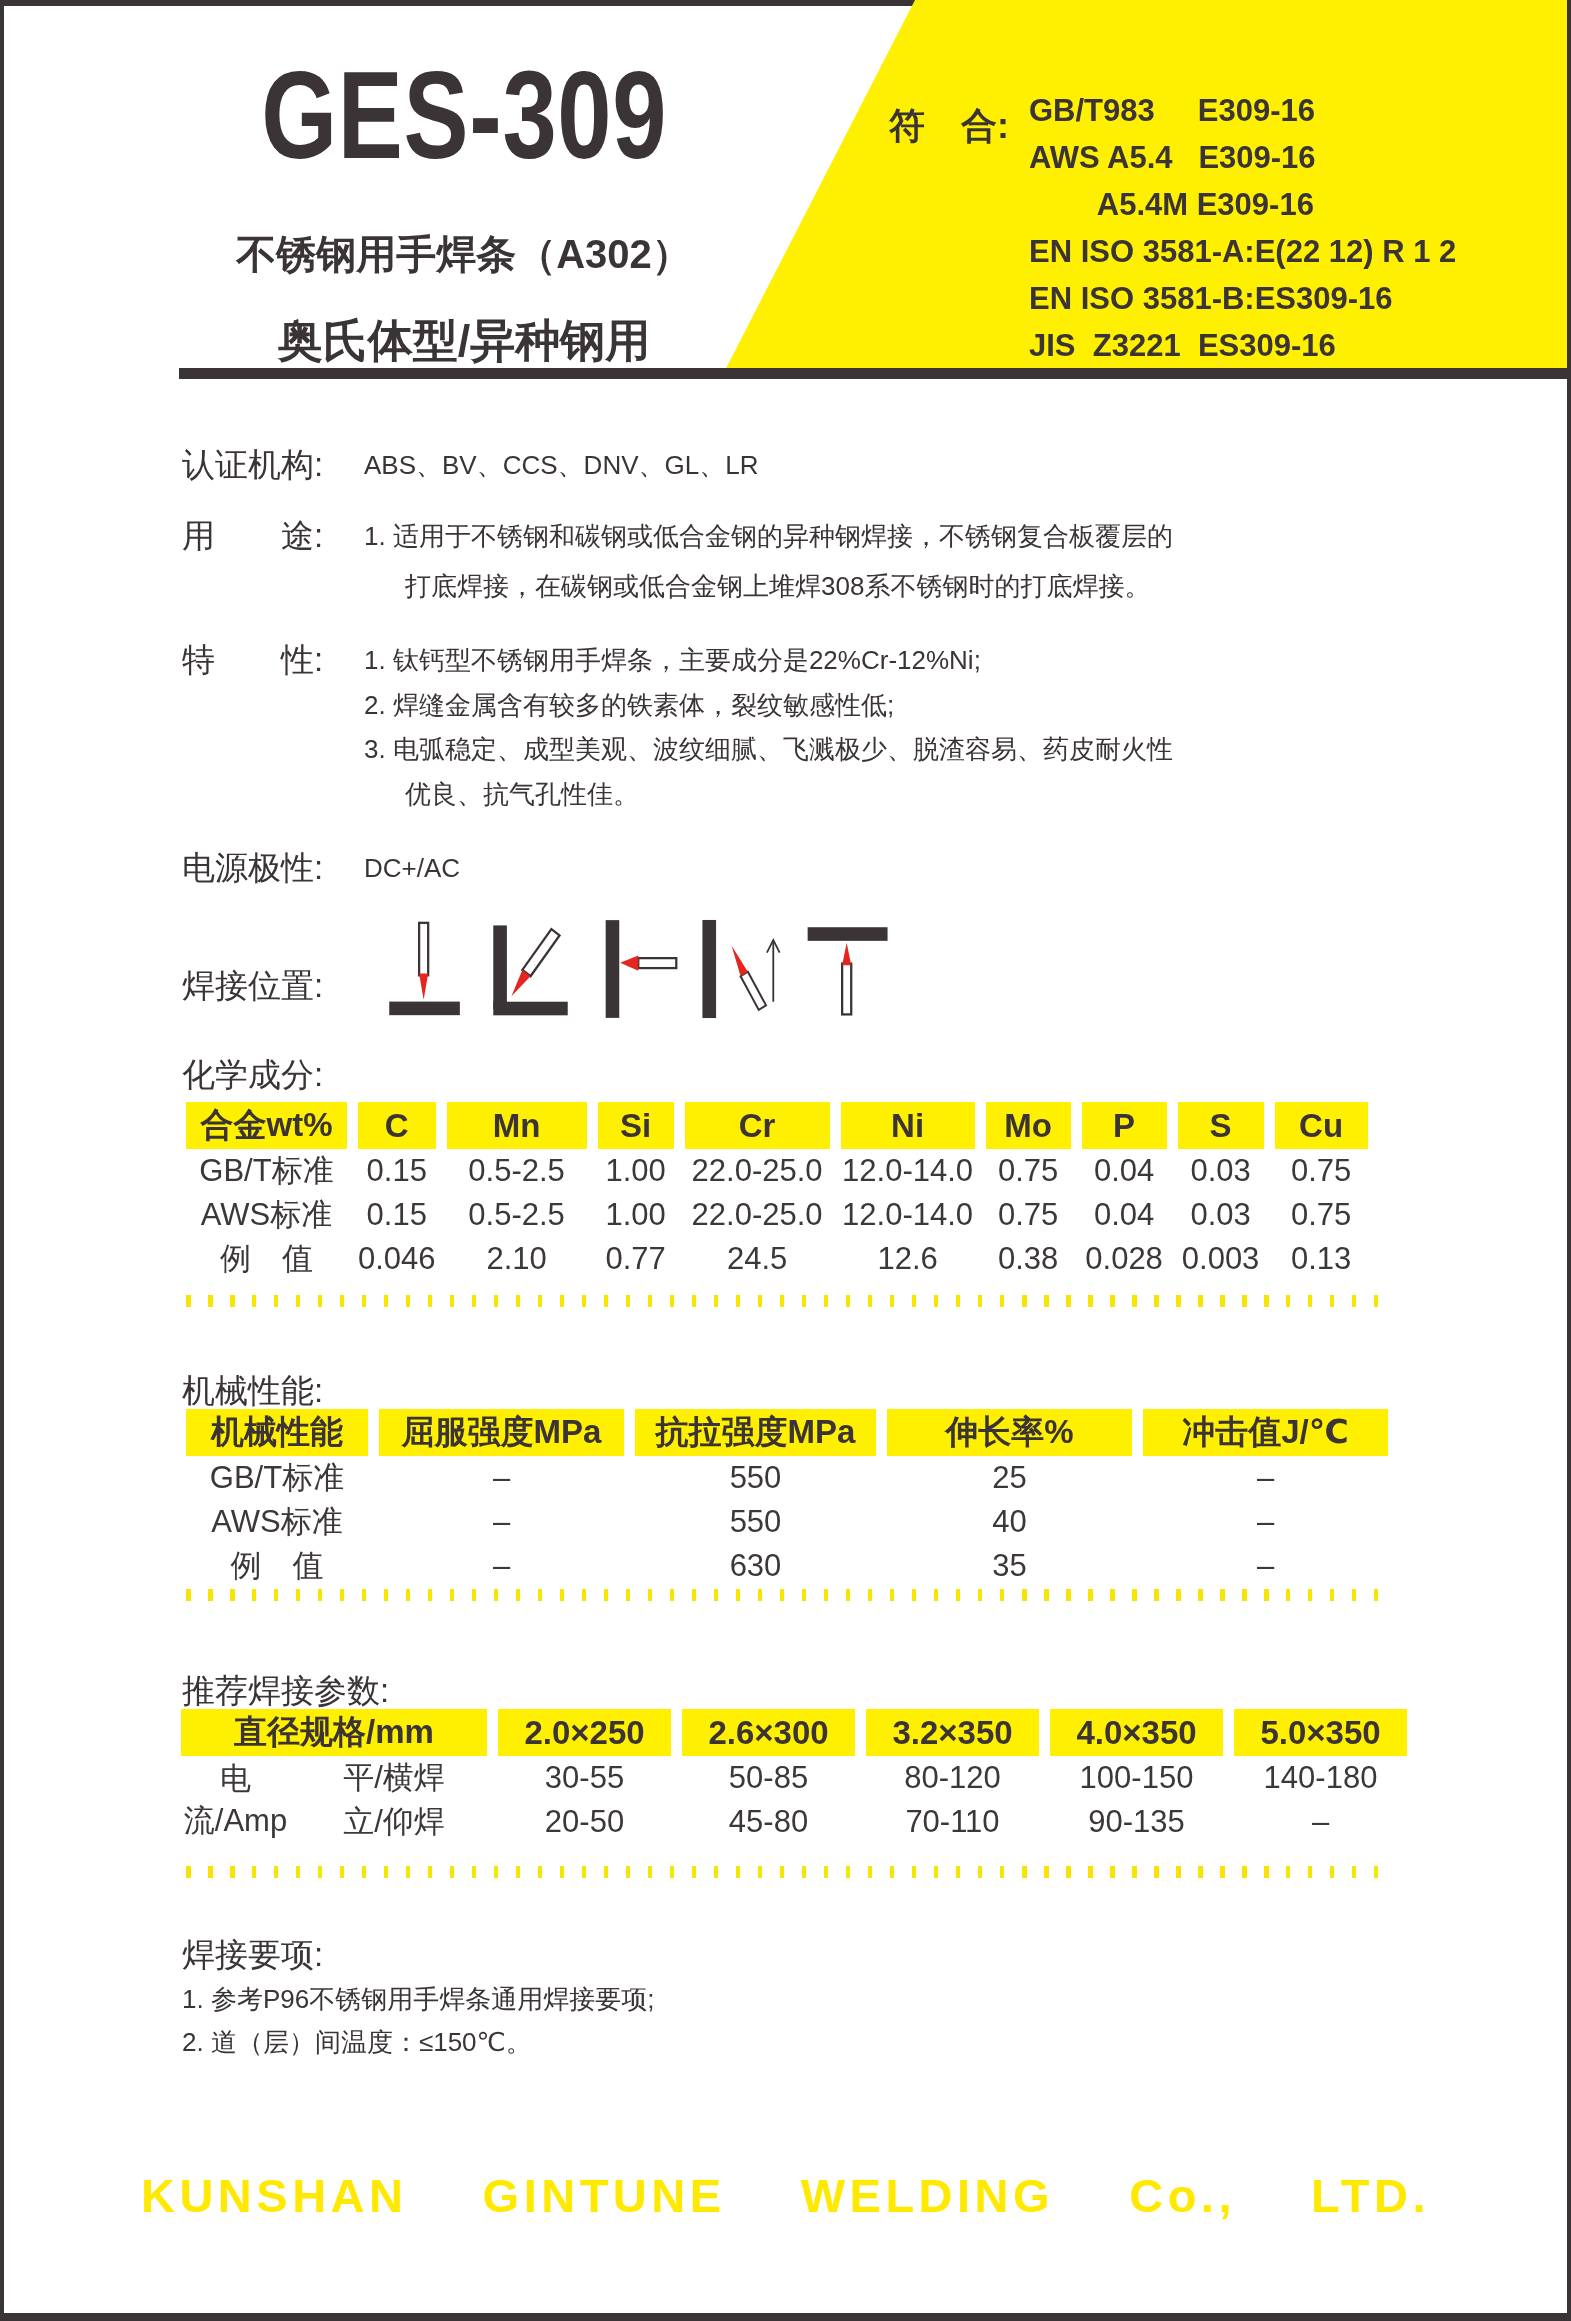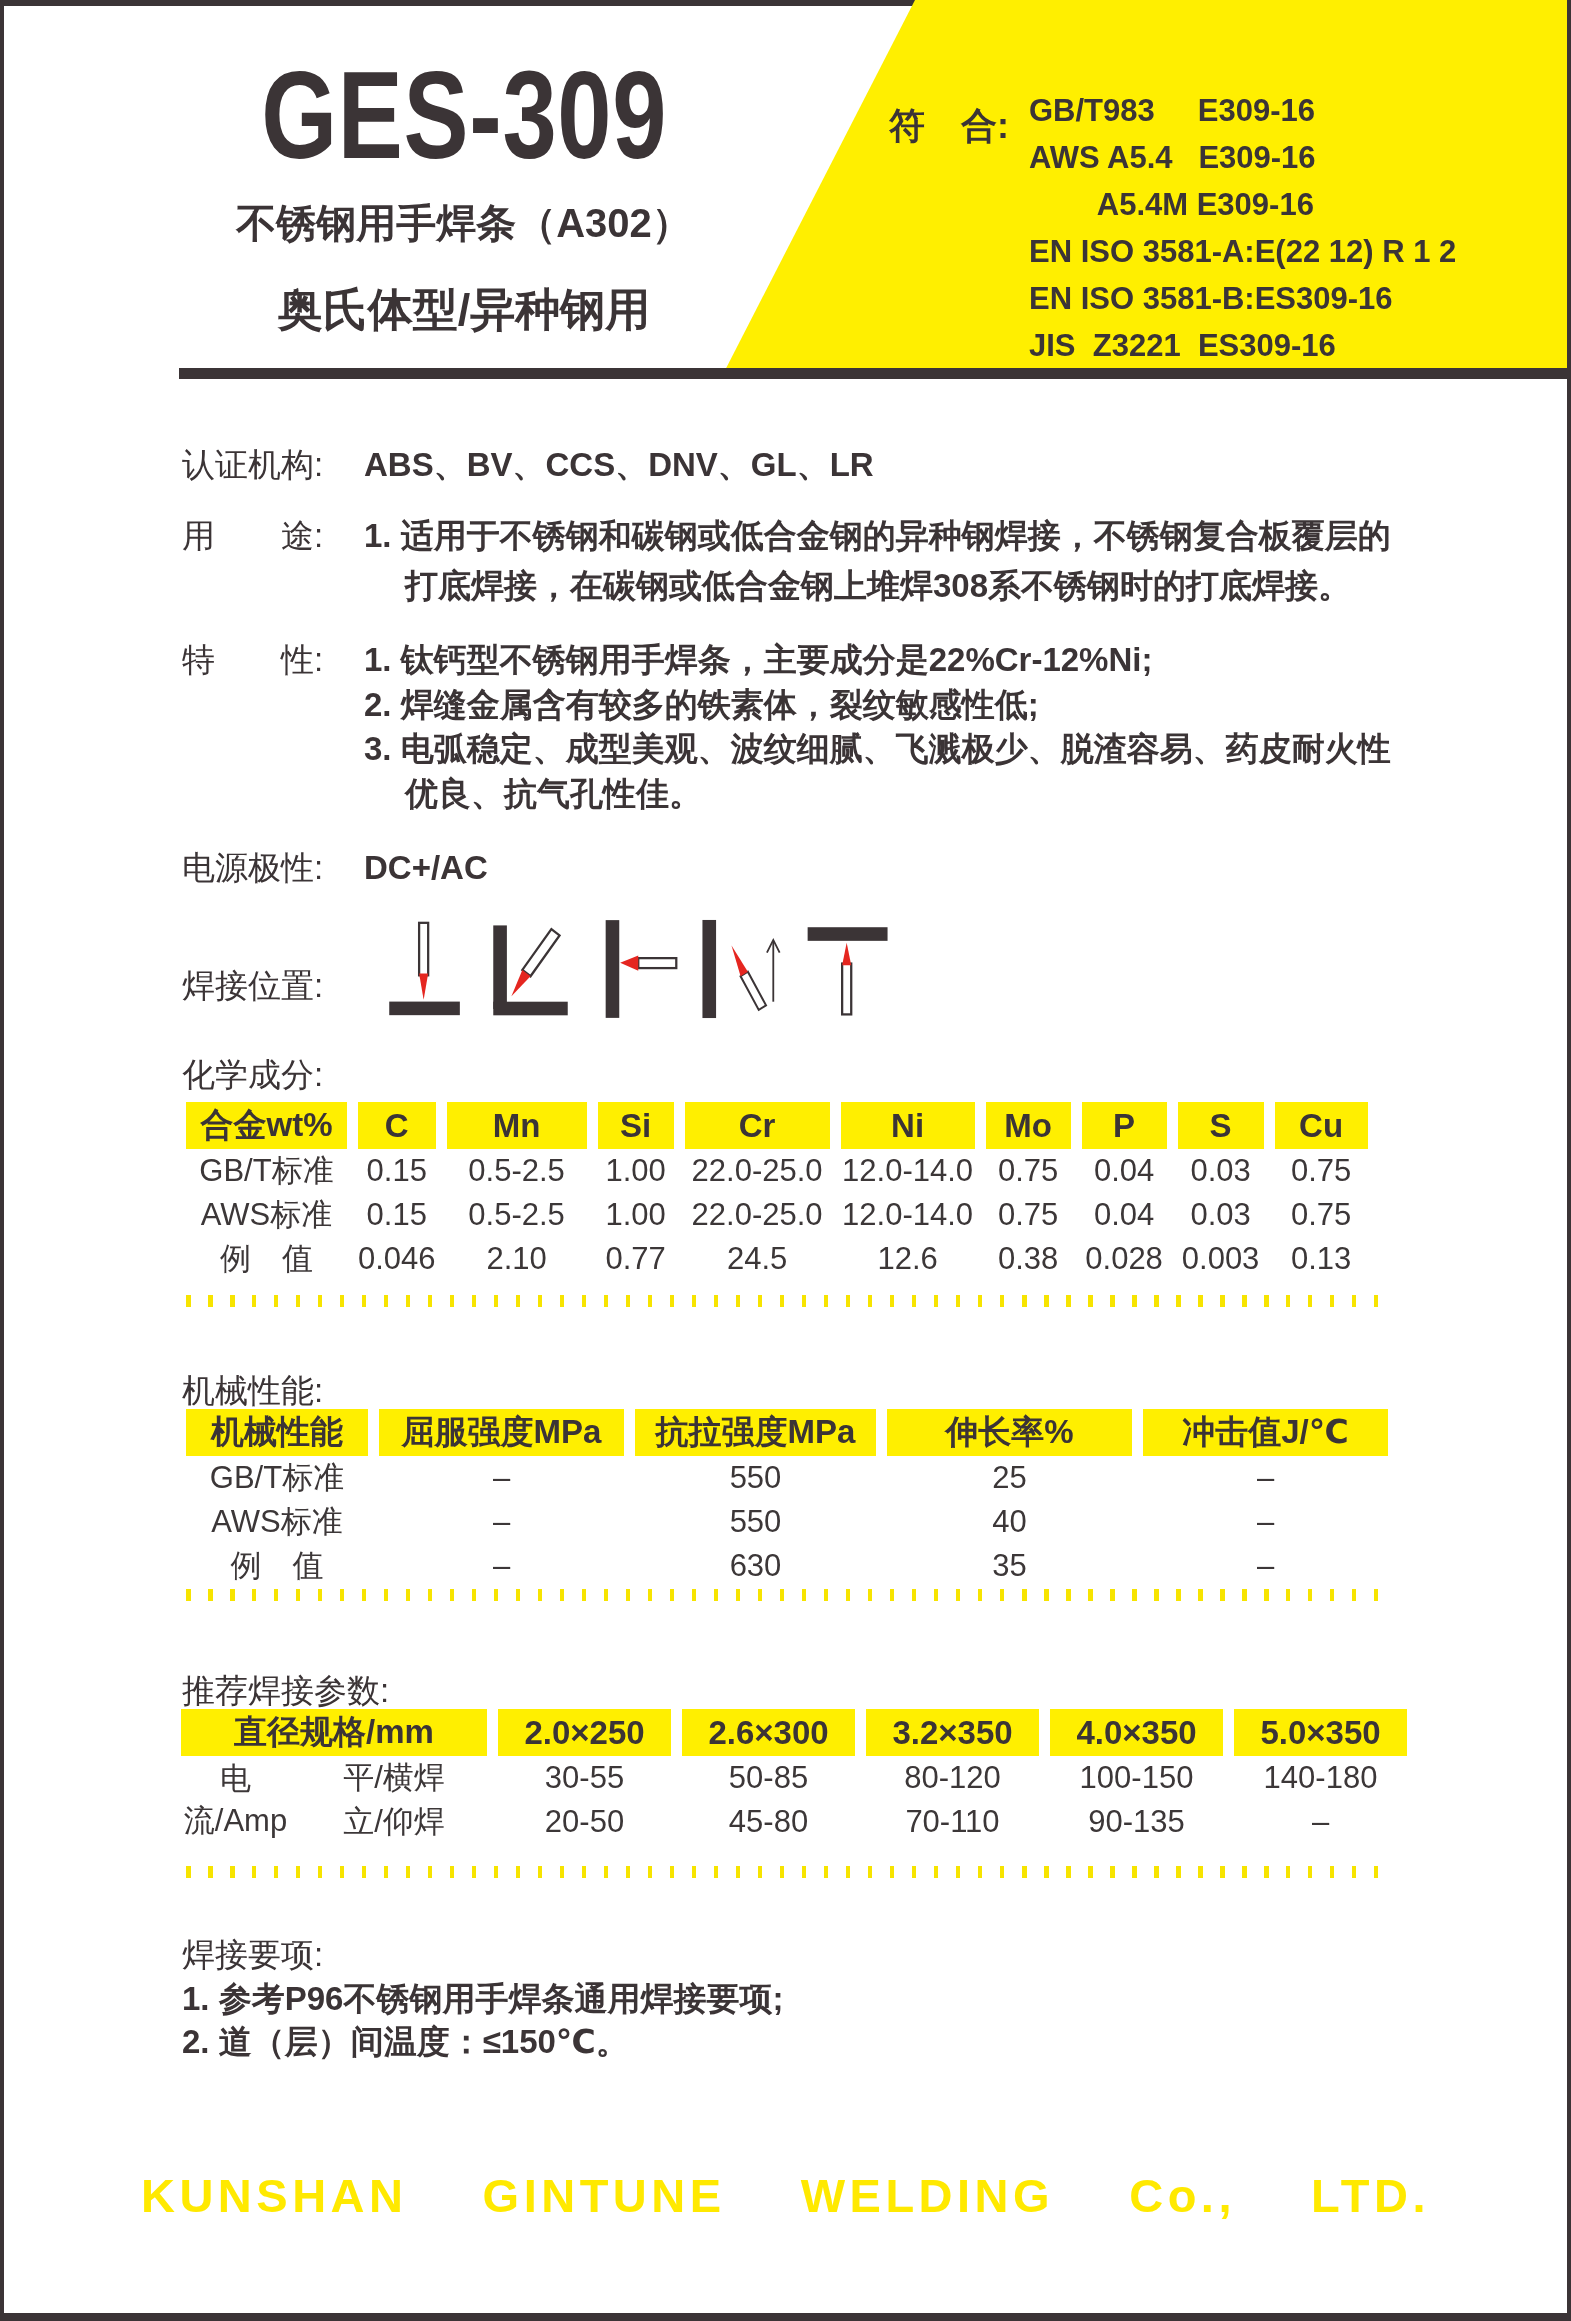--- a/index.html
+++ b/index.html
@@ -25,25 +25,25 @@
   .std-line{font-size:31px;font-weight:bold;line-height:47px;white-space:pre;}
 
   .divider-bar{position:absolute;left:179px;top:368px;width:1388px;height:11px;background:#3b3436;}
 
   
   .title-block{position:absolute;left:173px;top:52px;width:582px;text-align:center;}
   .product-title{
     display:inline-block;font-size:125px;font-weight:bold;line-height:1;letter-spacing:0.9px;
     transform:scaleX(0.78);transform-origin:center;white-space:nowrap;color:#3b3436;margin:0;
   }
-  .subtitle1{margin-top:19px;font-size:40px;font-weight:bold;white-space:nowrap;}
+  .subtitle1{margin-top:50px;font-size:40px;font-weight:bold;white-space:nowrap;}
   .subtitle2{margin-top:29px;font-size:45px;font-weight:bold;white-space:nowrap;}
 
   .sec-label{position:absolute;left:182px;font-size:33px;font-weight:normal;white-space:pre;}
-  .body-text{position:absolute;font-size:33px;line-height:44px;white-space:pre;color:#3b3436;font-weight:bold;}
+  .body-text{position:absolute;font-size:26px;line-height:44px;white-space:pre;color:#3b3436;}
 
   
   .pos-icons{position:absolute;left:382px;top:918px;display:flex;gap:18px;align-items:flex-end;}
 
   
   table.sheet{border-collapse:separate;border-spacing:11.8px 0;position:absolute;table-layout:fixed;}
   table.sheet th{
     background:#ffef00;height:47px;font-size:33px;font-weight:bold;color:#3b3436;
     text-align:center;vertical-align:middle;padding:0;
   }

